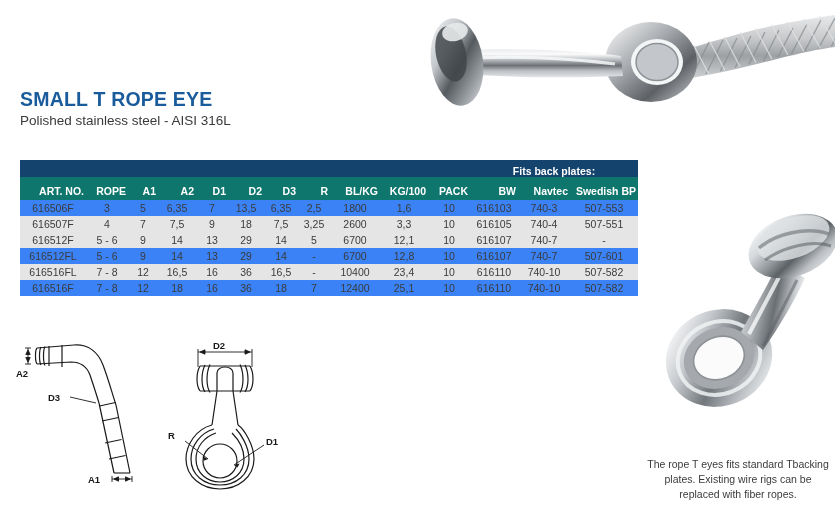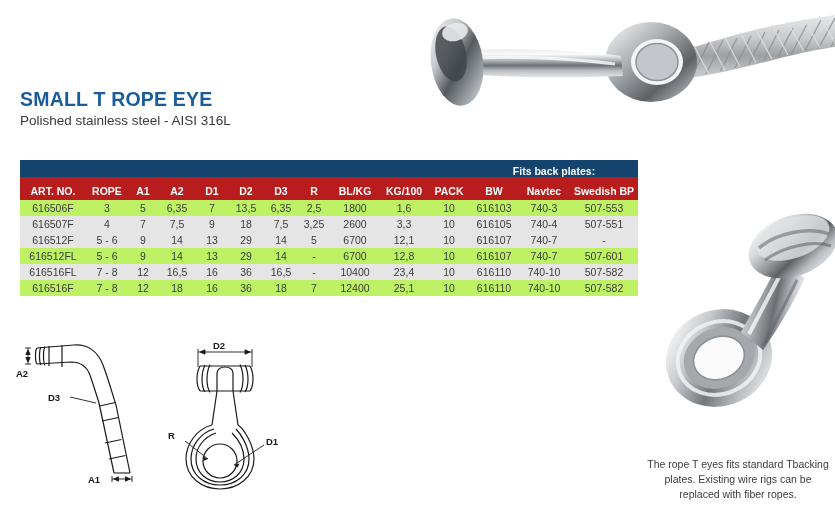--- a/index.html
+++ b/index.html
@@ -68,40 +68,40 @@
   table.spec-table thead tr.group-row th {
     background: #14436e;
     color: #ffffff;
     font-size: 10.5px;
     font-weight: bold;
     height: 17px;
     padding: 0;
     vertical-align: bottom;
   }
   table.spec-table thead tr.head-row th {
-    background: #b91c1c;
+    background: #0f766e;
     color: #ffffff;
     font-size: 10.5px;
     font-weight: bold;
     height: 20px;
     padding: 0 2px 3px 2px;
-    text-align: center;
+    text-align: right;
     vertical-align: bottom;
     white-space: nowrap;
   }
   table.spec-table tbody td {
     font-size: 10.5px;
     color: #3b3b3b;
     height: 16px;
     padding: 0 2px;
     text-align: center;
     white-space: nowrap;
   }
   table.spec-table tbody tr.odd td {
-    background: #bef264;
+    background: #3b82f6;
   }
   table.spec-table tbody tr.even td {
     background: #e5e5e5;
   }
 
   
   .c-art   { width: 66px; }
   .c-rope  { width: 42px; }
   .c-a1    { width: 30px; }
   .c-a2    { width: 38px; }

